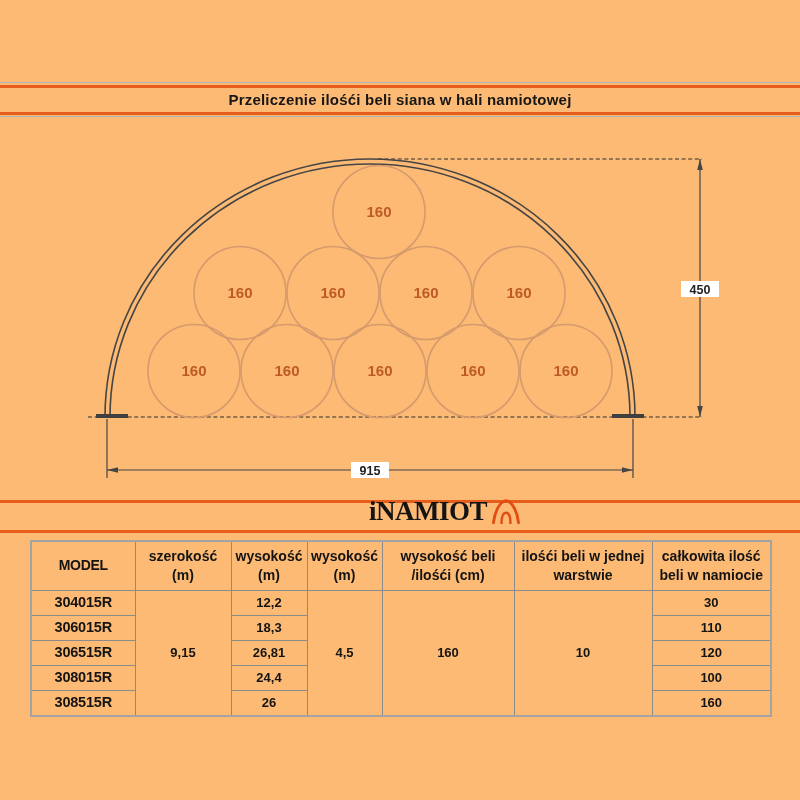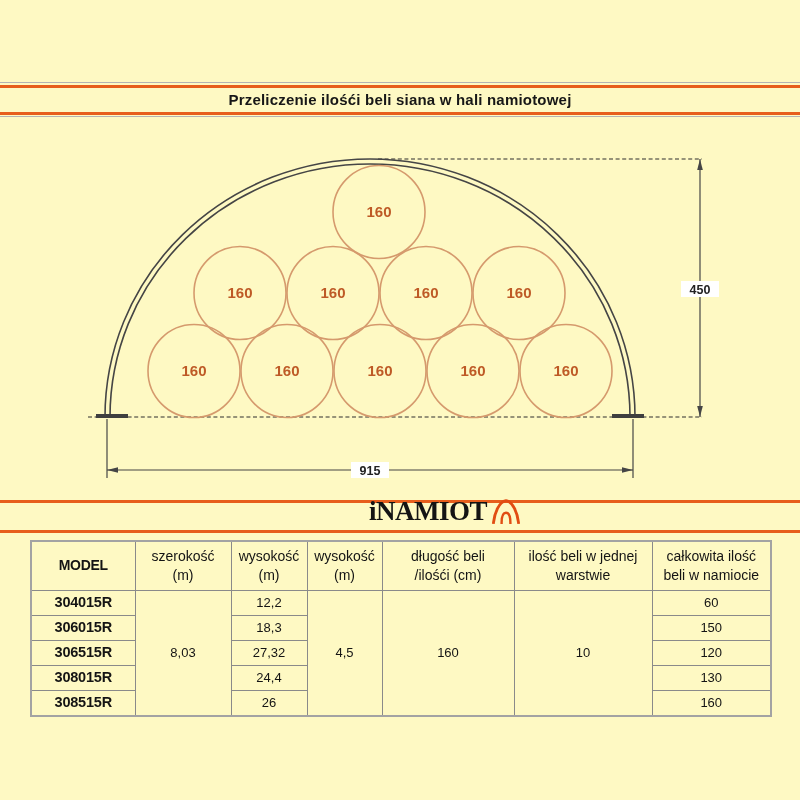--- a/index.html
+++ b/index.html
@@ -1,17 +1,17 @@
 <!DOCTYPE html>
 <html><head>
 <meta charset="utf-8">
 <style>
   html,body{margin:0;padding:0;background:#ffffff;}
   .canvas{
-    position:relative;width:800px;height:800px;background:#fef9c3;overflow:hidden;
+    position:relative;width:800px;height:800px;background:#fdba74;overflow:hidden;
     font-family:"Liberation Sans", sans-serif;color:#111;
   }
   .hline{position:absolute;left:0;width:800px;}
   .gray-line{height:1px;background:#b3b3b3;}
   .orange-line{height:3px;background:#e75e1c;}
   .title-text{
     position:absolute;left:0;top:88px;width:800px;height:24px;line-height:24px;
     text-align:center;font-size:15px;font-weight:bold;letter-spacing:.2px;color:#171717;
   }
   .diagram-svg{position:absolute;left:0;top:0;width:800px;height:800px;}
@@ -25,21 +25,21 @@
     font-family:"Liberation Serif", serif;font-weight:bold;font-size:27px;line-height:27px;
     color:#141414;letter-spacing:-.5px;
   }
   .spec-table{
     position:absolute;left:30px;top:540px;width:740px;
     border-collapse:collapse;table-layout:fixed;
     font-size:14px;color:#141414;
   }
   .spec-table td{
     border:1.5px solid #8a8a8a;text-align:center;vertical-align:middle;
-    padding:0;line-height:19px;
+    padding:0;line-height:19px;font-weight:bold;
   }
   .spec-table{border:2px solid #a3a3a3;}
   .spec-table .hdr{height:49px;font-size:14px;}
   .spec-table .hdr .l1,.spec-table .hdr .l2{display:block;}
   .spec-table .model-hdr{font-weight:bold;letter-spacing:-.3px;}
   .spec-table .body-row td{height:24px;}
   .spec-table .model-cell{font-weight:bold;letter-spacing:-.2px;font-size:14.5px;}
   .spec-table .num{font-size:13px;}
 </style>
 </head>
@@ -135,55 +135,55 @@
         </td>
         <td>
           <span class="l1">wysokość</span>
           <span class="l2">(m)</span>
         </td>
         <td>
           <span class="l1">wysokość</span>
           <span class="l2">(m)</span>
         </td>
         <td>
-          <span class="l1">długość beli</span>
+          <span class="l1">wysokość beli</span>
           <span class="l2">/ilośći (cm)</span>
         </td>
         <td>
-          <span class="l1">ilość beli w jednej</span>
+          <span class="l1">ilośći beli w jednej</span>
           <span class="l2">warstwie</span>
         </td>
         <td>
           <span class="l1">całkowita ilość</span>
           <span class="l2">beli w namiocie</span>
         </td>
       </tr>
       <tr class="body-row">
         <td class="model-cell">304015R</td>
-        <td class="num" rowspan="5">8,03</td>
+        <td class="num" rowspan="5">9,15</td>
         <td class="num">12,2</td>
         <td class="num" rowspan="5">4,5</td>
         <td class="num" rowspan="5">160</td>
         <td class="num" rowspan="5">10</td>
-        <td class="num">60</td>
+        <td class="num">30</td>
       </tr>
       <tr class="body-row">
         <td class="model-cell">306015R</td>
         <td class="num">18,3</td>
-        <td class="num">150</td>
+        <td class="num">110</td>
       </tr>
       <tr class="body-row">
         <td class="model-cell">306515R</td>
-        <td class="num">27,32</td>
+        <td class="num">26,81</td>
         <td class="num">120</td>
       </tr>
       <tr class="body-row">
         <td class="model-cell">308015R</td>
         <td class="num">24,4</td>
-        <td class="num">130</td>
+        <td class="num">100</td>
       </tr>
       <tr class="body-row">
         <td class="model-cell">308515R</td>
         <td class="num">26</td>
         <td class="num">160</td>
       </tr>
     </tbody>
   </table>
 
 </div>

